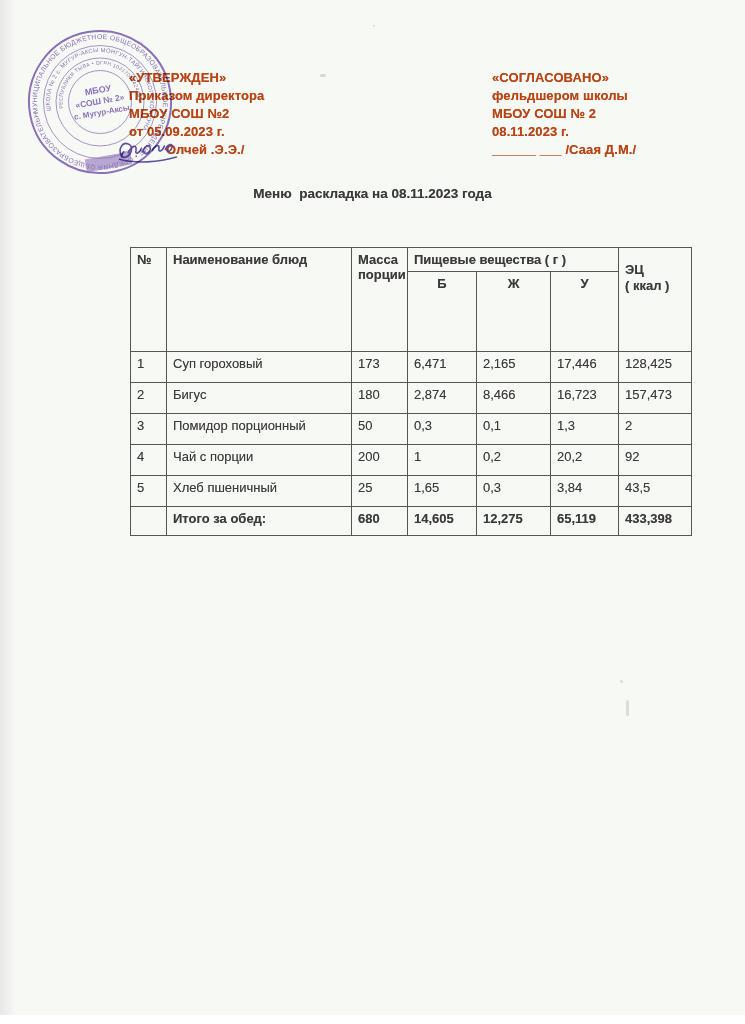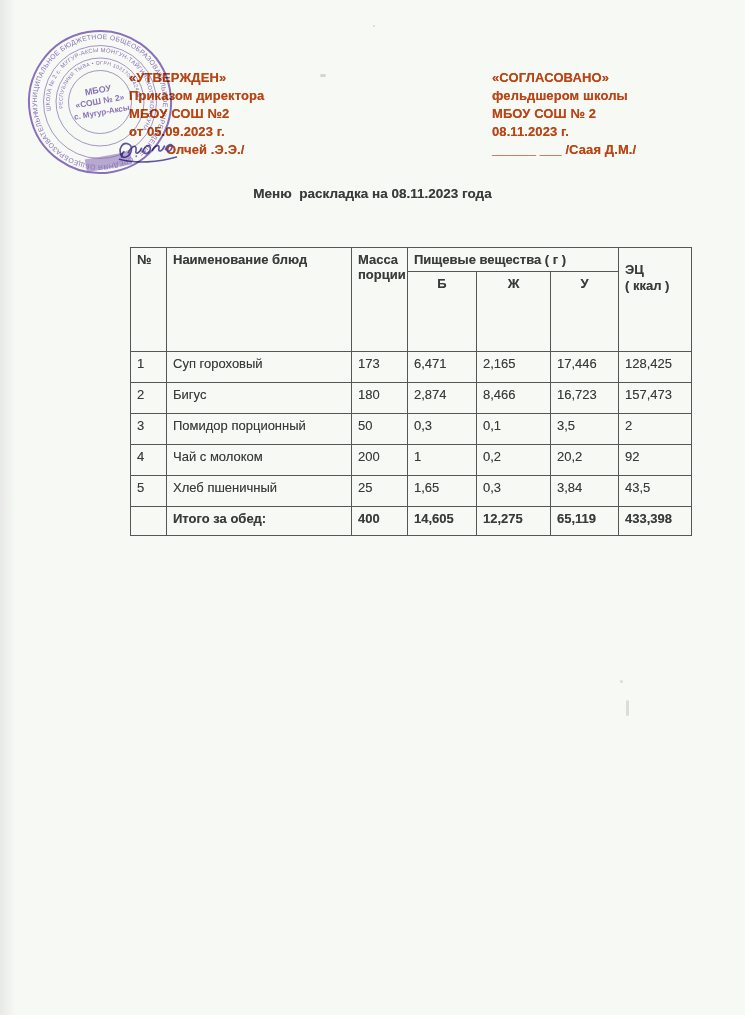--- a/index.html
+++ b/index.html
@@ -167,45 +167,45 @@
         <td>8,466</td>
         <td>16,723</td>
         <td>157,473</td>
       </tr>
       <tr>
         <td>3</td>
         <td>Помидор порционный</td>
         <td>50</td>
         <td>0,3</td>
         <td>0,1</td>
-        <td>3,5</td>
+        <td>1,3</td>
         <td>2</td>
       </tr>
       <tr>
         <td>4</td>
-        <td>Чай с молоком</td>
+        <td>Чай с порции</td>
         <td>200</td>
         <td>1</td>
         <td>0,2</td>
         <td>20,2</td>
         <td>92</td>
       </tr>
       <tr>
         <td>5</td>
         <td>Хлеб пшеничный</td>
         <td>25</td>
         <td>1,65</td>
         <td>0,3</td>
         <td>3,84</td>
         <td>43,5</td>
       </tr>
       <tr class="total-row">
         <td></td>
         <td>Итого за обед:</td>
-        <td>400</td>
+        <td>680</td>
         <td>14,605</td>
         <td>12,275</td>
         <td>65,119</td>
         <td>433,398</td>
       </tr>
     </tbody>
   </table>
 
   <div class="artifact a1"></div>
   <div class="artifact a2"></div>

